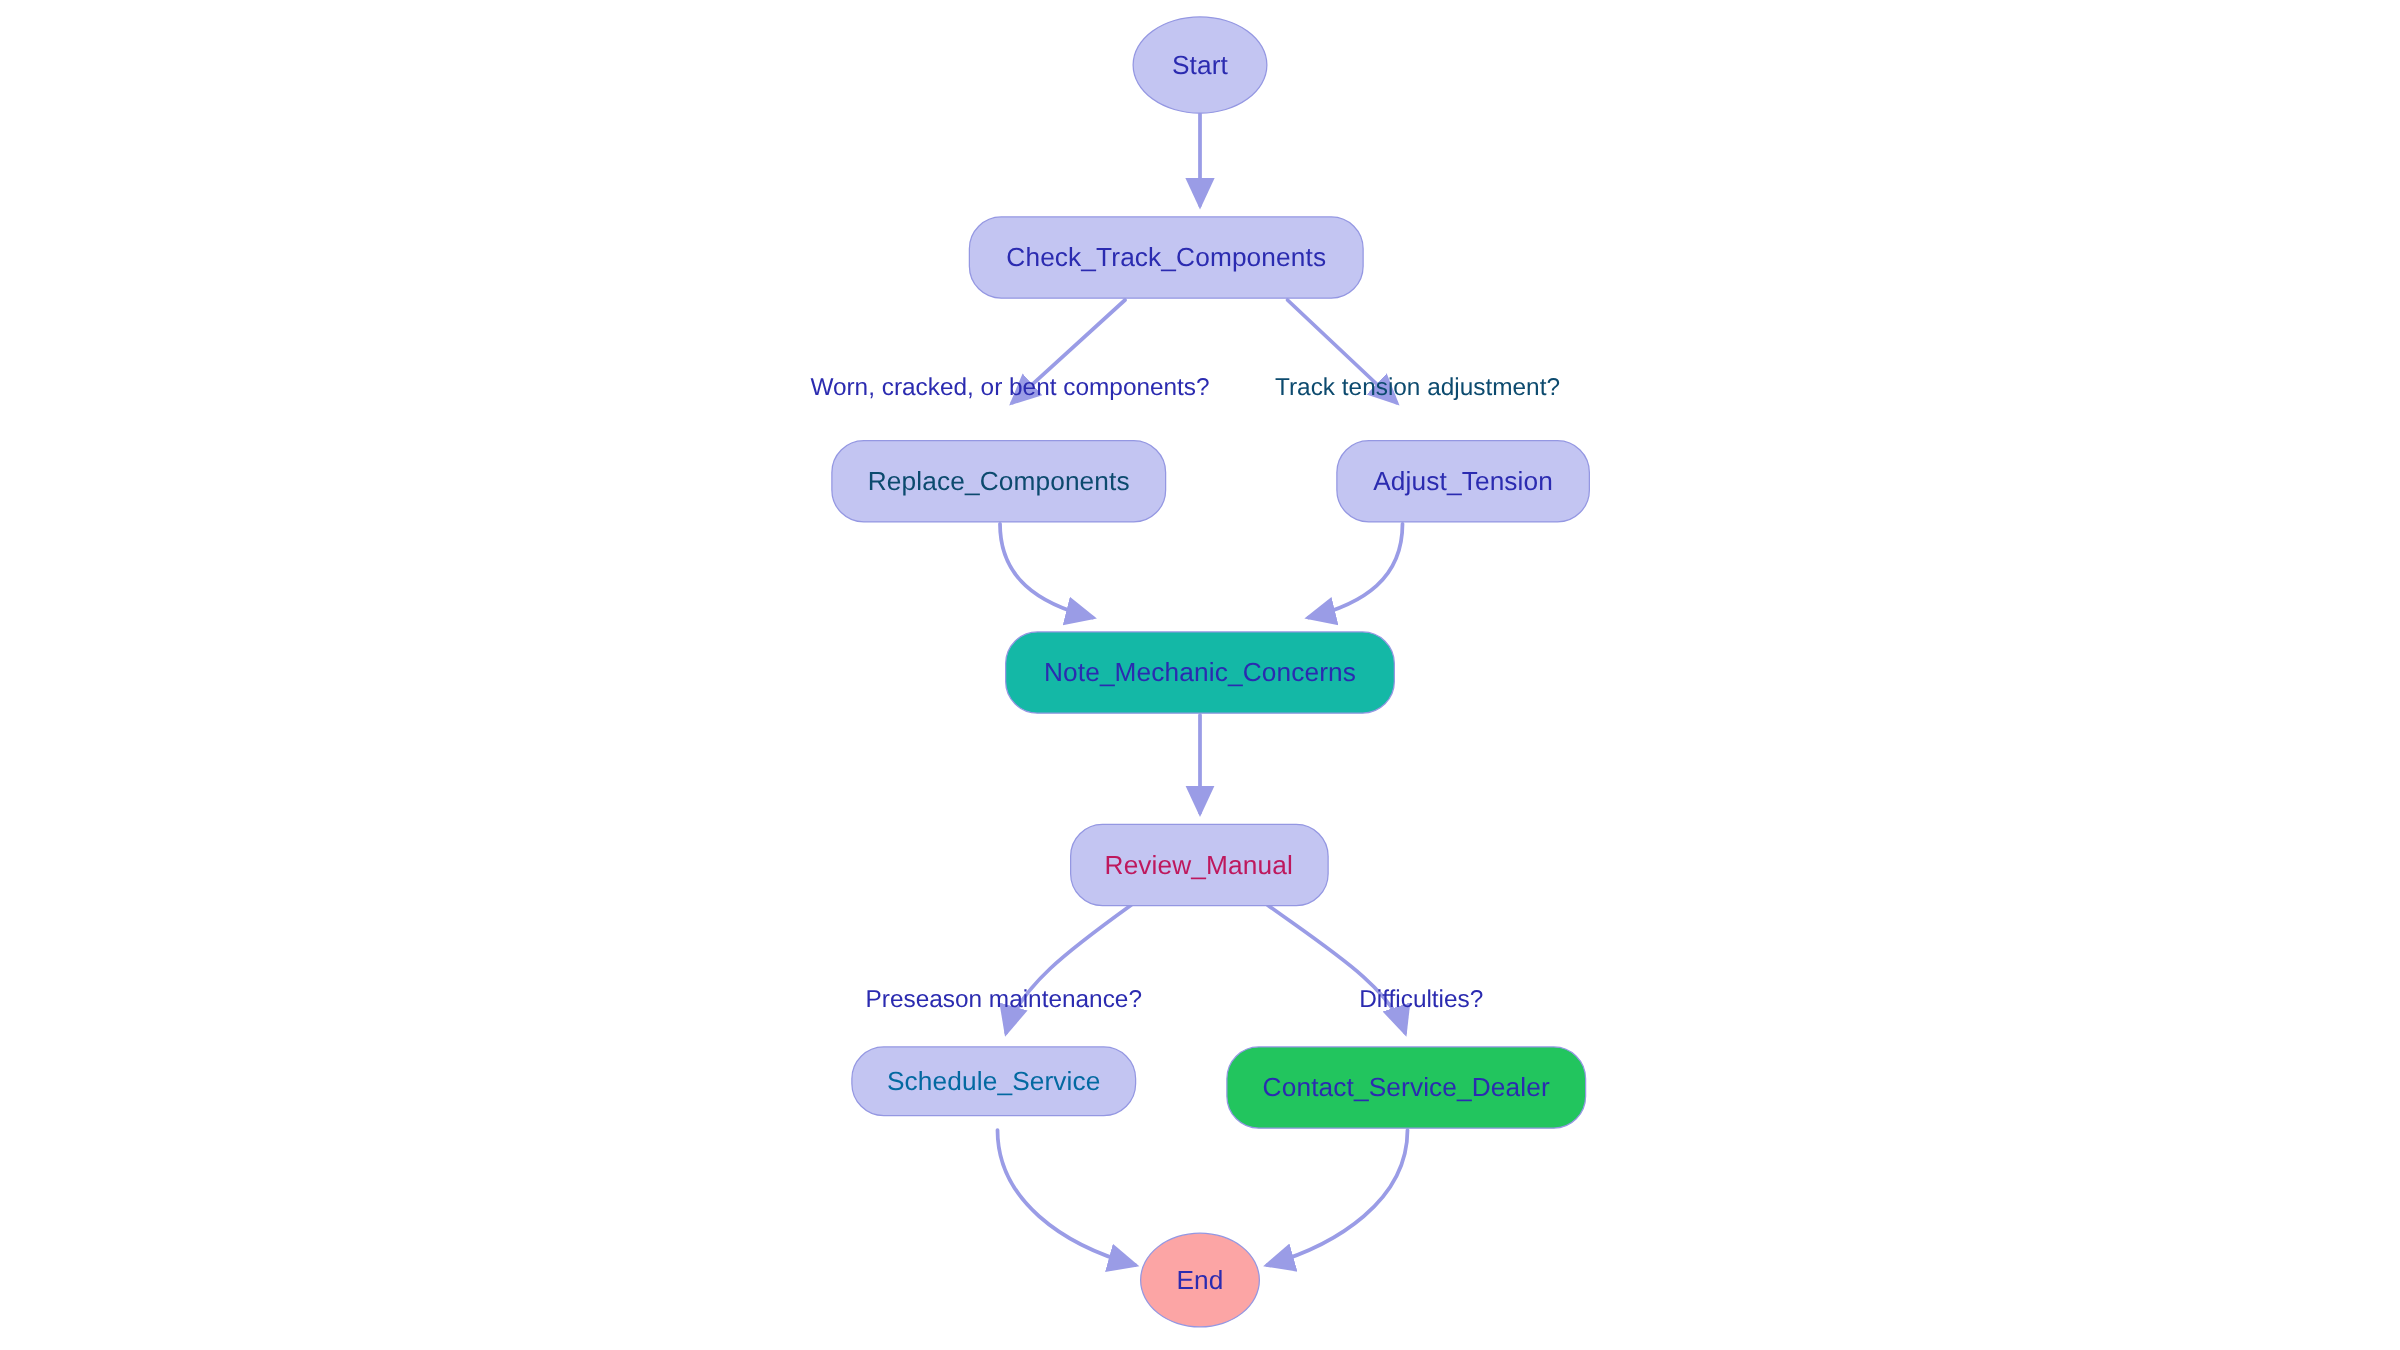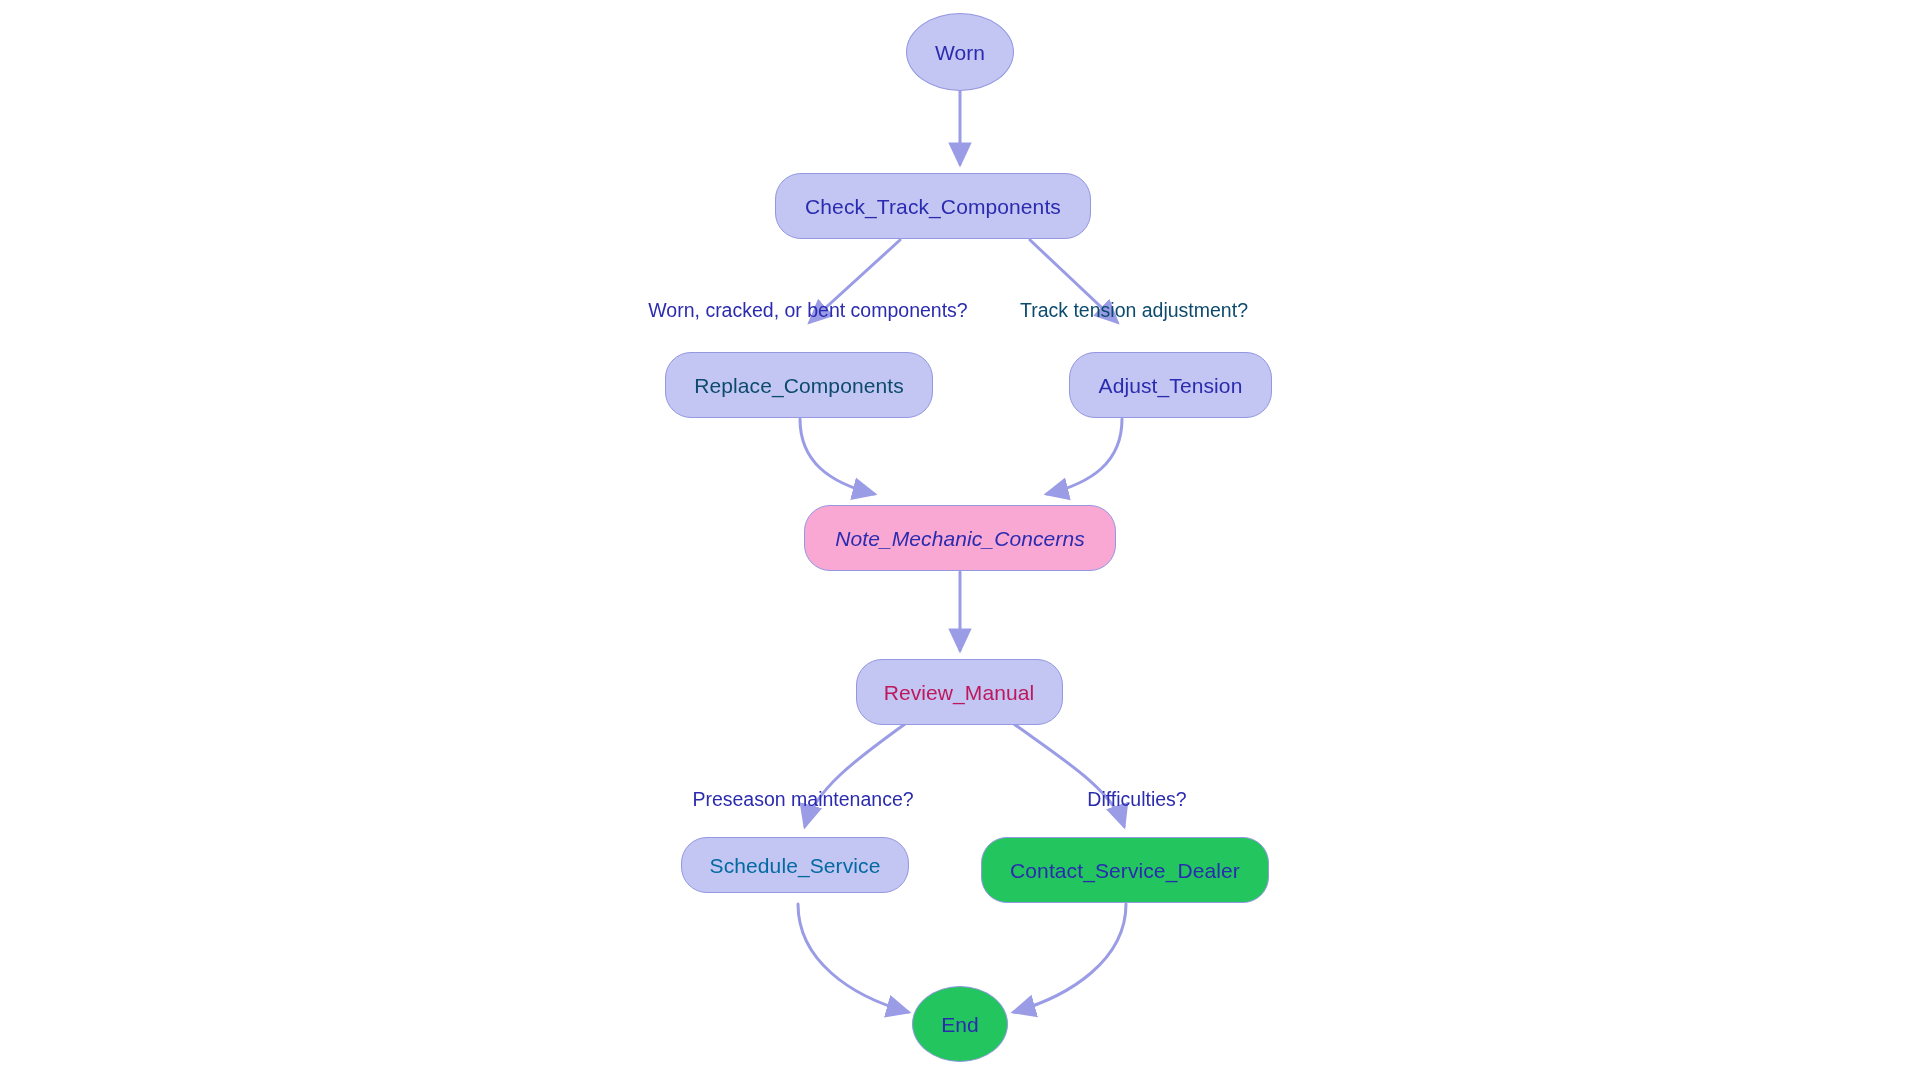--- a/index.html
+++ b/index.html
@@ -82,44 +82,44 @@
         <path d="M 960 572 L 960 650" fill="none" stroke="#9a9ce6" stroke-width="3" stroke-linecap="round" marker-end="url(#arrowhead)"></path>
         <path d="M 905 724 C 855 760 815 790 805 826" fill="none" stroke="#9a9ce6" stroke-width="3" stroke-linecap="round" marker-end="url(#arrowhead)"></path>
         <path d="M 1014 724 C 1064 760 1112 790 1124 826" fill="none" stroke="#9a9ce6" stroke-width="3" stroke-linecap="round" marker-end="url(#arrowhead)"></path>
         <path d="M 798 904 C 798 960 850 996 908 1012" fill="none" stroke="#9a9ce6" stroke-width="3" stroke-linecap="round" marker-end="url(#arrowhead)"></path>
         <path d="M 1126 904 C 1126 960 1070 996 1014 1012" fill="none" stroke="#9a9ce6" stroke-width="3" stroke-linecap="round" marker-end="url(#arrowhead)"></path>
       </g>
   </svg>
 
   <div id="node-layer">
       <div class="node terminal" style="left: 906px; top: 13px; width: 108px; height: 78px; background: rgb(195, 197, 242); border-color: rgb(148, 151, 226); color: rgb(43, 43, 176);">
-        <span>Worn</span>
+        <span>Start</span>
       </div>
       <div class="node rounded" style="left: 775px; top: 173px; width: 316px; height: 66px; background: rgb(195, 197, 242); border-color: rgb(148, 151, 226); color: rgb(43, 43, 176);">
         <span>Check_Track_Components</span>
       </div>
       <div class="node rounded" style="left: 665px; top: 352px; width: 268px; height: 66px; background: rgb(195, 197, 242); border-color: rgb(148, 151, 226); color: #0c4a6e;">
         <span>Replace_Components</span>
       </div>
       <div class="node rounded" style="left: 1069px; top: 352px; width: 203px; height: 66px; background: rgb(195, 197, 242); border-color: rgb(148, 151, 226); color: rgb(43, 43, 176);">
         <span>Adjust_Tension</span>
       </div>
-      <div class="node rounded" style="left: 804px; top: 505px; width: 312px; height: 66px; background: #f9a8d4; border-color: rgb(148, 151, 226); color: rgb(43, 43, 176); font-style: italic;">
+      <div class="node rounded" style="left: 804px; top: 505px; width: 312px; height: 66px; background: #14b8a6; border-color: rgb(148, 151, 226); color: rgb(43, 43, 176);">
         <span>Note_Mechanic_Concerns</span>
       </div>
       <div class="node rounded" style="left: 855.5px; top: 659px; width: 207px; height: 66px; background: rgb(195, 197, 242); border-color: rgb(148, 151, 226); color: #be185d;">
         <span>Review_Manual</span>
       </div>
       <div class="node rounded" style="left: 681px; top: 837px; width: 228px; height: 56px; background: rgb(195, 197, 242); border-color: rgb(148, 151, 226); color: #0369a1;">
         <span>Schedule_Service</span>
       </div>
       <div class="node rounded" style="left: 981px; top: 837px; width: 288px; height: 66px; background: #22c55e; border-color: rgb(148, 151, 226); color: rgb(43, 43, 176);">
         <span>Contact_Service_Dealer</span>
       </div>
-      <div class="node terminal" style="left: 912px; top: 986px; width: 96px; height: 76px; background: #22c55e; border-color: rgb(148, 151, 226); color: rgb(43, 43, 176);">
+      <div class="node terminal" style="left: 912px; top: 986px; width: 96px; height: 76px; background: #fca5a5; border-color: rgb(148, 151, 226); color: rgb(43, 43, 176);">
         <span>End</span>
       </div>
     </div>
   <div id="label-layer">
       <div class="edge-label" style="left: 808px; top: 295px; color: rgb(43, 43, 176);">Worn, cracked, or bent components?</div>
       <div class="edge-label" style="left: 1134px; top: 295px; color: #0c4a6e;">Track tension adjustment?</div>
       <div class="edge-label" style="left: 803px; top: 784px; color: rgb(43, 43, 176);">Preseason maintenance?</div>
       <div class="edge-label" style="left: 1137px; top: 784px; color: rgb(43, 43, 176);">Difficulties?</div>
     </div>
 

